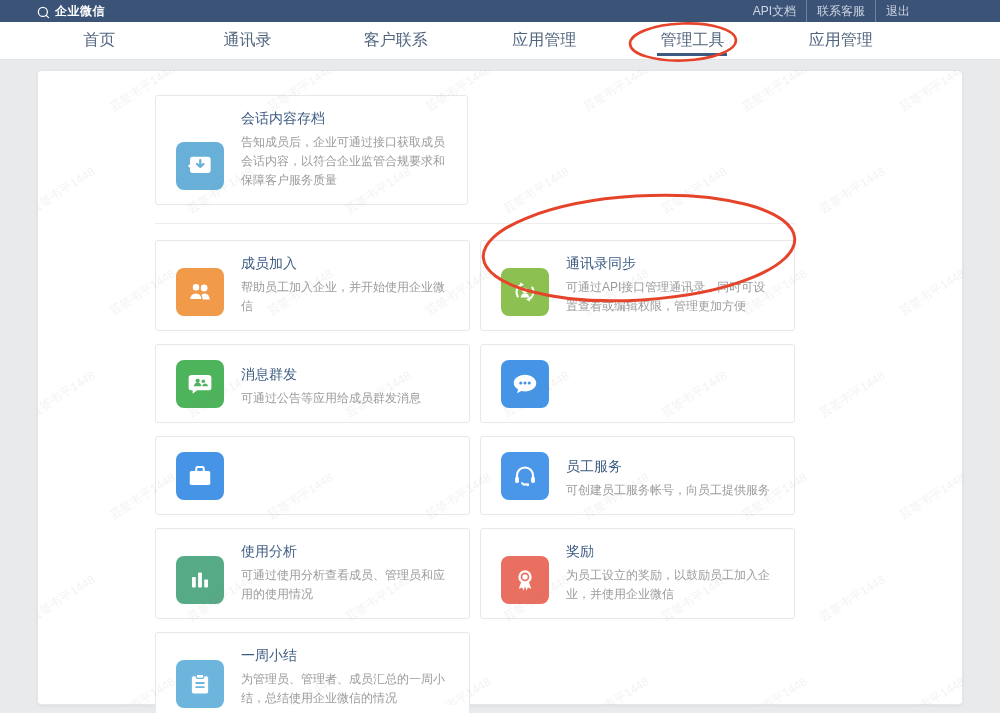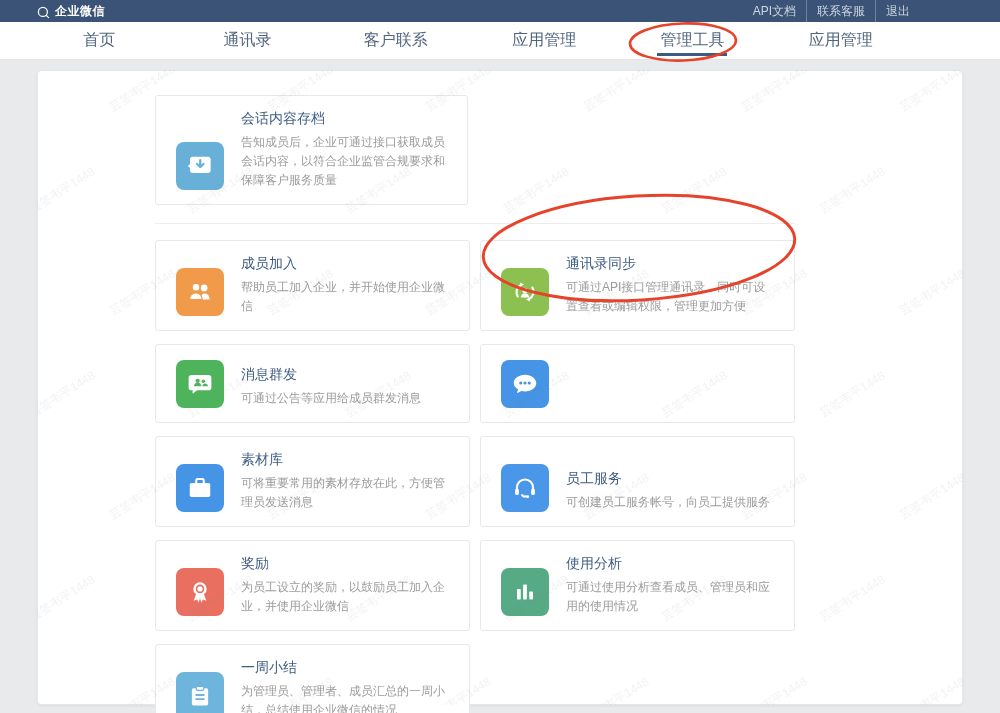--- a/index.html
+++ b/index.html
@@ -183,68 +183,64 @@
       </div>
     </div>
 
     <div class="card">
       <div class="ic" style="background-color: rgb(69, 148, 229); --c: #4594e5;">
         <svg viewBox="0 0 24 24" width="30" height="30">
           <rect x="9" y="4.8" width="6" height="4.4" rx="1.1" fill="none" stroke="#ffffff" stroke-width="1.6"></rect>
           <rect x="3.8" y="7.9" width="16.4" height="11.2" rx="1.4" fill="#ffffff"></rect>
         </svg>
       </div>
-      <div class="tx">
-        <div class="t">素材库</div>
-        <div class="d">可将重要常用的素材存放在此，方便管理员发送消息</div>
-      </div>
     </div>
 
     <div class="card">
       <div class="ic" style="background-color: rgb(74, 150, 232); --c: #4a96e8;">
         <svg viewBox="0 0 24 24" width="30" height="30" fill="none" stroke="#ffffff" stroke-width="1.7" stroke-linecap="round">
           <path d="M5.6 13.4v-1.8a6.4 6.4 0 0 1 12.8 0v1.8"></path>
           <rect x="4.1" y="12.4" width="3" height="5.2" rx="1.5" fill="#ffffff" stroke="none"></rect>
           <rect x="16.9" y="12.4" width="3" height="5.2" rx="1.5" fill="#ffffff" stroke="none"></rect>
           <path d="M9.7 17.7c.7 1 2.1 1.4 3.2.9"></path>
           <circle cx="14.2" cy="19" r="1.15" fill="#ffffff" stroke="none"></circle>
         </svg>
       </div>
       <div class="tx">
         <div class="t">员工服务</div>
         <div class="d">可创建员工服务帐号，向员工提供服务</div>
       </div>
     </div>
 
     <div class="card">
-      <div class="ic" style="background-color: rgb(233, 112, 97); --c: #e97061;">
-        <svg viewBox="0 0 24 24" width="30" height="30">
-          <path fill="#ffffff" d="M9.3 12.6 7 18.9l2.8-1 .9 2.6 2.1-5.6z"></path>
-          <path fill="#ffffff" d="M14.7 12.6 17 18.9l-2.8-1-.9 2.6-2.1-5.6z"></path>
-          <circle cx="12" cy="9.5" r="4.4" fill="var(--c)" stroke="#ffffff" stroke-width="1.9"></circle>
-          <circle cx="12" cy="9.5" r="2.1" fill="#ffffff"></circle>
-        </svg>
-      </div>
-      <div class="tx">
-        <div class="t">奖励</div>
-        <div class="d">为员工设立的奖励，以鼓励员工加入企业，并使用企业微信</div>
-      </div>
-    </div>
-
-    <div class="card">
       <div class="ic" style="background-color: rgb(87, 170, 134); --c: #57aa86;">
         <svg viewBox="0 0 24 24" width="30" height="30" fill="#ffffff">
           <rect x="5.6" y="9.5" width="3" height="8.5" rx="0.6"></rect>
           <rect x="10.5" y="6" width="3" height="12" rx="0.6"></rect>
           <rect x="15.4" y="11.5" width="3" height="6.5" rx="0.6"></rect>
         </svg>
       </div>
       <div class="tx">
         <div class="t">使用分析</div>
         <div class="d">可通过使用分析查看成员、管理员和应用的使用情况</div>
+      </div>
+    </div>
+
+    <div class="card">
+      <div class="ic" style="background-color: rgb(233, 112, 97); --c: #e97061;">
+        <svg viewBox="0 0 24 24" width="30" height="30">
+          <path fill="#ffffff" d="M9.3 12.6 7 18.9l2.8-1 .9 2.6 2.1-5.6z"></path>
+          <path fill="#ffffff" d="M14.7 12.6 17 18.9l-2.8-1-.9 2.6-2.1-5.6z"></path>
+          <circle cx="12" cy="9.5" r="4.4" fill="var(--c)" stroke="#ffffff" stroke-width="1.9"></circle>
+          <circle cx="12" cy="9.5" r="2.1" fill="#ffffff"></circle>
+        </svg>
+      </div>
+      <div class="tx">
+        <div class="t">奖励</div>
+        <div class="d">为员工设立的奖励，以鼓励员工加入企业，并使用企业微信</div>
       </div>
     </div>
 
     <div class="card">
       <div class="ic" style="background-color: rgb(109, 181, 220); --c: #6db5dc;">
         <svg viewBox="0 0 24 24" width="30" height="30">
           <rect x="5.5" y="5.8" width="13" height="13.7" rx="1.4" fill="#ffffff"></rect>
           <rect x="9" y="4.2" width="6" height="3.2" rx="1" fill="#ffffff" stroke="var(--c)" stroke-width="1"></rect>
           <g fill="var(--c)">
             <rect x="8.3" y="10.4" width="7.4" height="1.5" rx="0.5"></rect>

